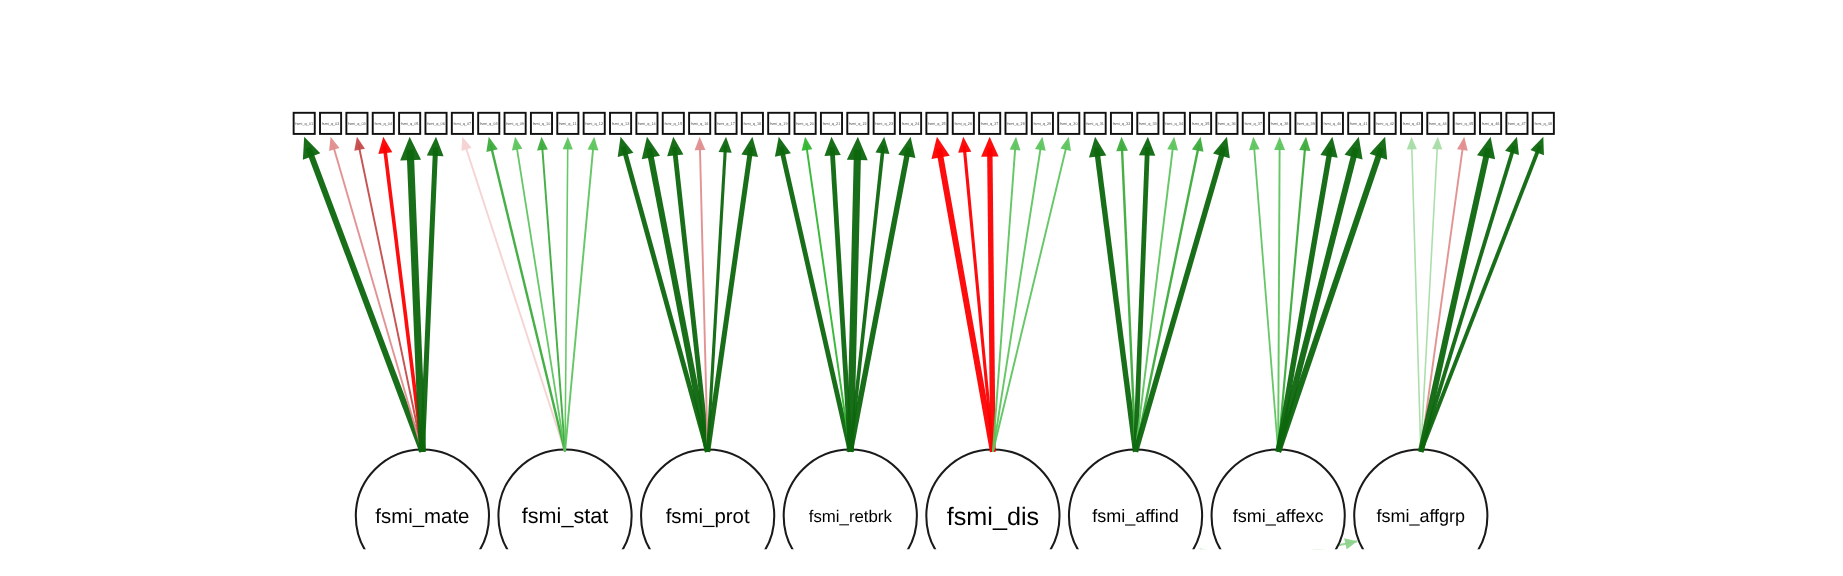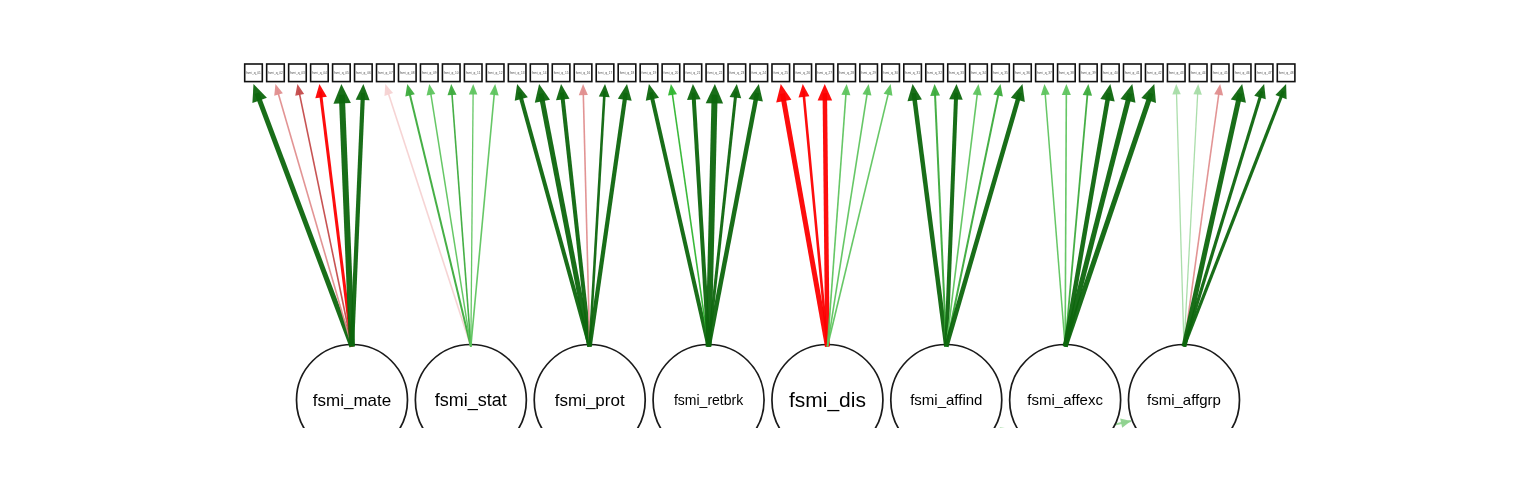--- a/index.html
+++ b/index.html
@@ -1,17 +1,17 @@
 <!DOCTYPE html>
 <html><head>
 <meta charset="utf-8">
 <style>
   html,body{margin:0;padding:0;background:#ffffff;}
   #stage{position:relative;width:1536px;height:428px;background:#ffffff;overflow:hidden;
-         font-family:"Liberation Sans", sans-serif;}
+         font-family:"Liberation Sans", sans-serif;margin-top:30px;}
   svg{display:block;}
   text{font-family:"Liberation Sans", sans-serif;}
 </style>
 </head>
 <body>
 
 <div id="stage">
   <svg id="plot" width="1536" height="480" viewBox="0 0 1536 480">
       <g>
         <path d="M552 452 Q470 472 410 431" fill="none" stroke="#8ed28e" stroke-width="1.6" stroke-opacity="0.9"></path>

